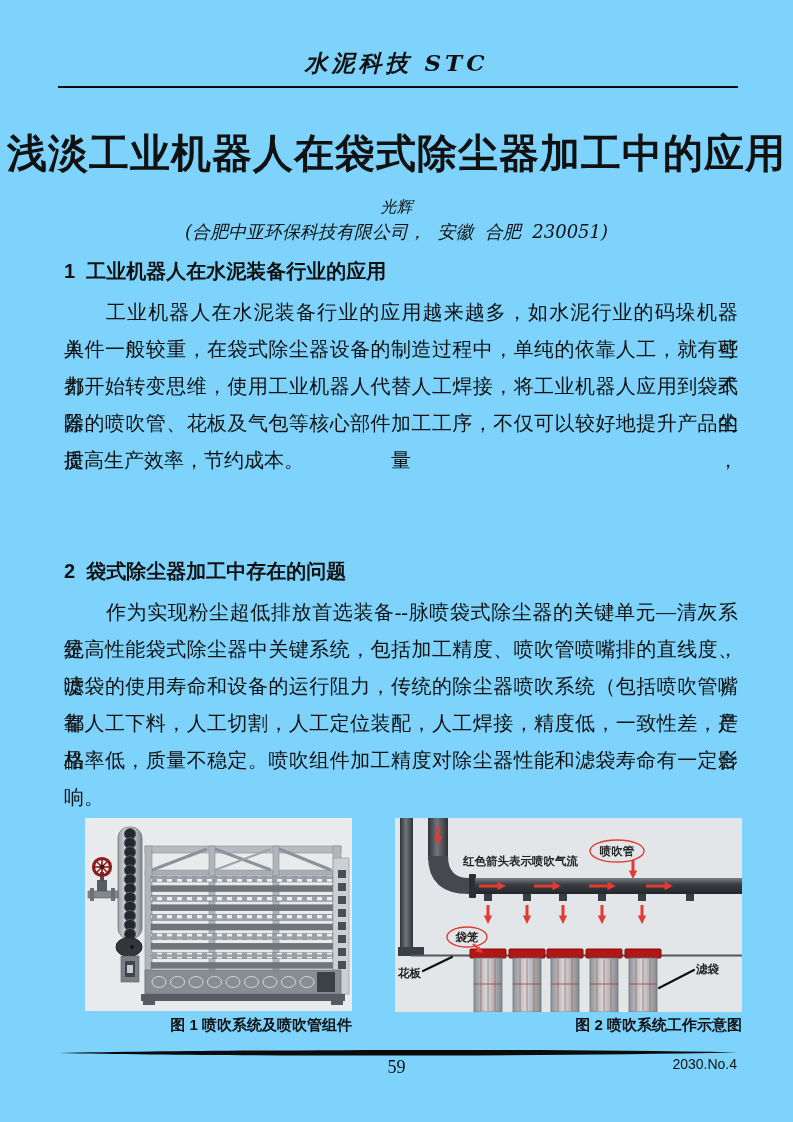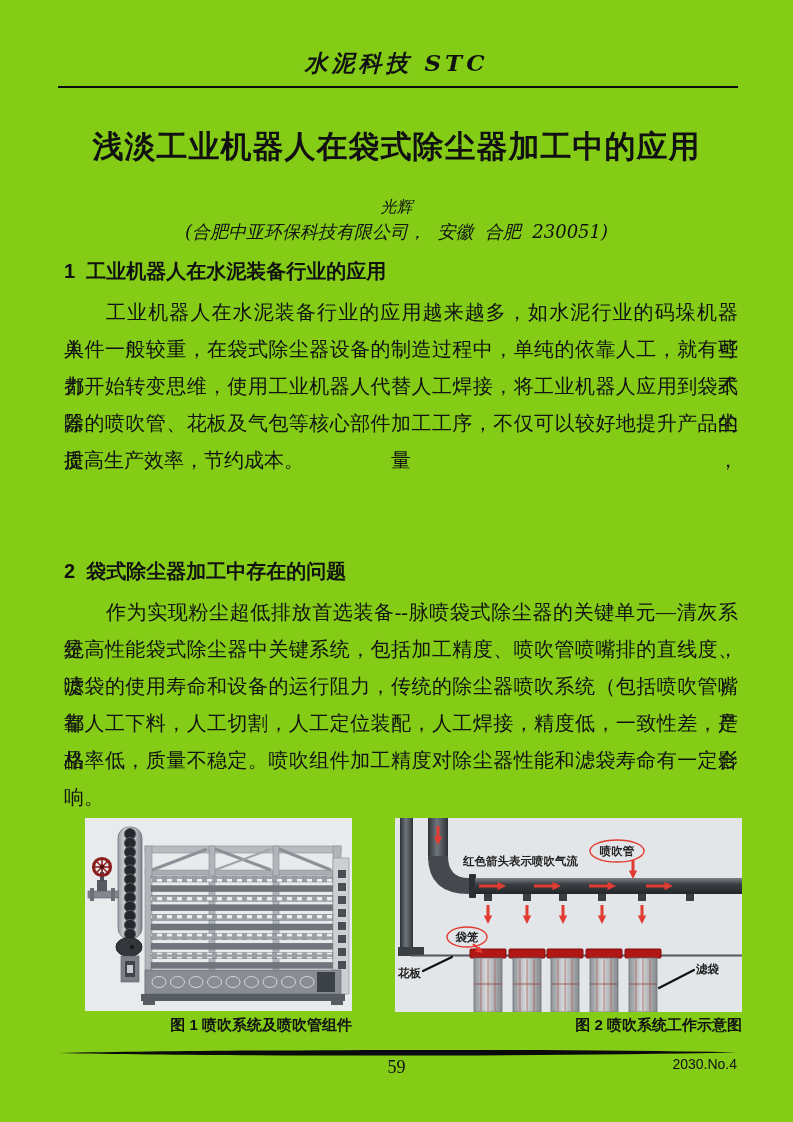--- a/index.html
+++ b/index.html
@@ -1,27 +1,27 @@
 <!DOCTYPE html>
 <html><head>
 <meta charset="utf-8">
 <style>
   html,body{margin:0;padding:0;background:#ffffff;}
   .page{
-    position:relative;width:793px;height:1122px;margin:0 auto;background:#84cc16;
+    position:relative;width:793px;height:1122px;margin:0 auto;background:#7dd3fc;
     font-family:"Liberation Serif","DejaVu Serif",serif;color:#111;overflow:hidden;
   }
   .abs{position:absolute;}
   .centered{left:0;width:793px;text-align:center;}
   .prewrap{white-space:pre-wrap;}
   
   .journal-title{top:48px;font-family:"DejaVu Serif",serif;font-style:italic;font-weight:bold;font-size:23px;letter-spacing:4px;}
   .header-rule{top:86px;left:58px;width:680px;height:2px;background:#0d0d0d;}
   
-  .article-title{top:126px;font-family:"Liberation Sans","DejaVu Sans",sans-serif;font-weight:bold;font-size:31px;letter-spacing:1px;}
+  .article-title{top:126px;font-family:"Liberation Sans","DejaVu Sans",sans-serif;font-weight:bold;font-size:40px;letter-spacing:1px;}
   .author{top:197px;font-size:16px;font-style:italic;font-family:"DejaVu Serif",serif;}
   .affiliation{top:220px;font-size:18px;font-style:italic;font-family:"DejaVu Serif",serif;}
   
   .sec-heading{left:64px;width:674px;font-family:"Liberation Sans","DejaVu Sans",sans-serif;font-weight:bold;font-size:20px;}
   .h1{top:258px;}
   .h2{top:558px;}
   .para{left:64px;width:674px;font-size:20px;}
   .p1{top:294px;}
   .p2{top:594px;}
   .bodyline{height:37px;line-height:37px;text-align:justify;text-align-last:justify;}

